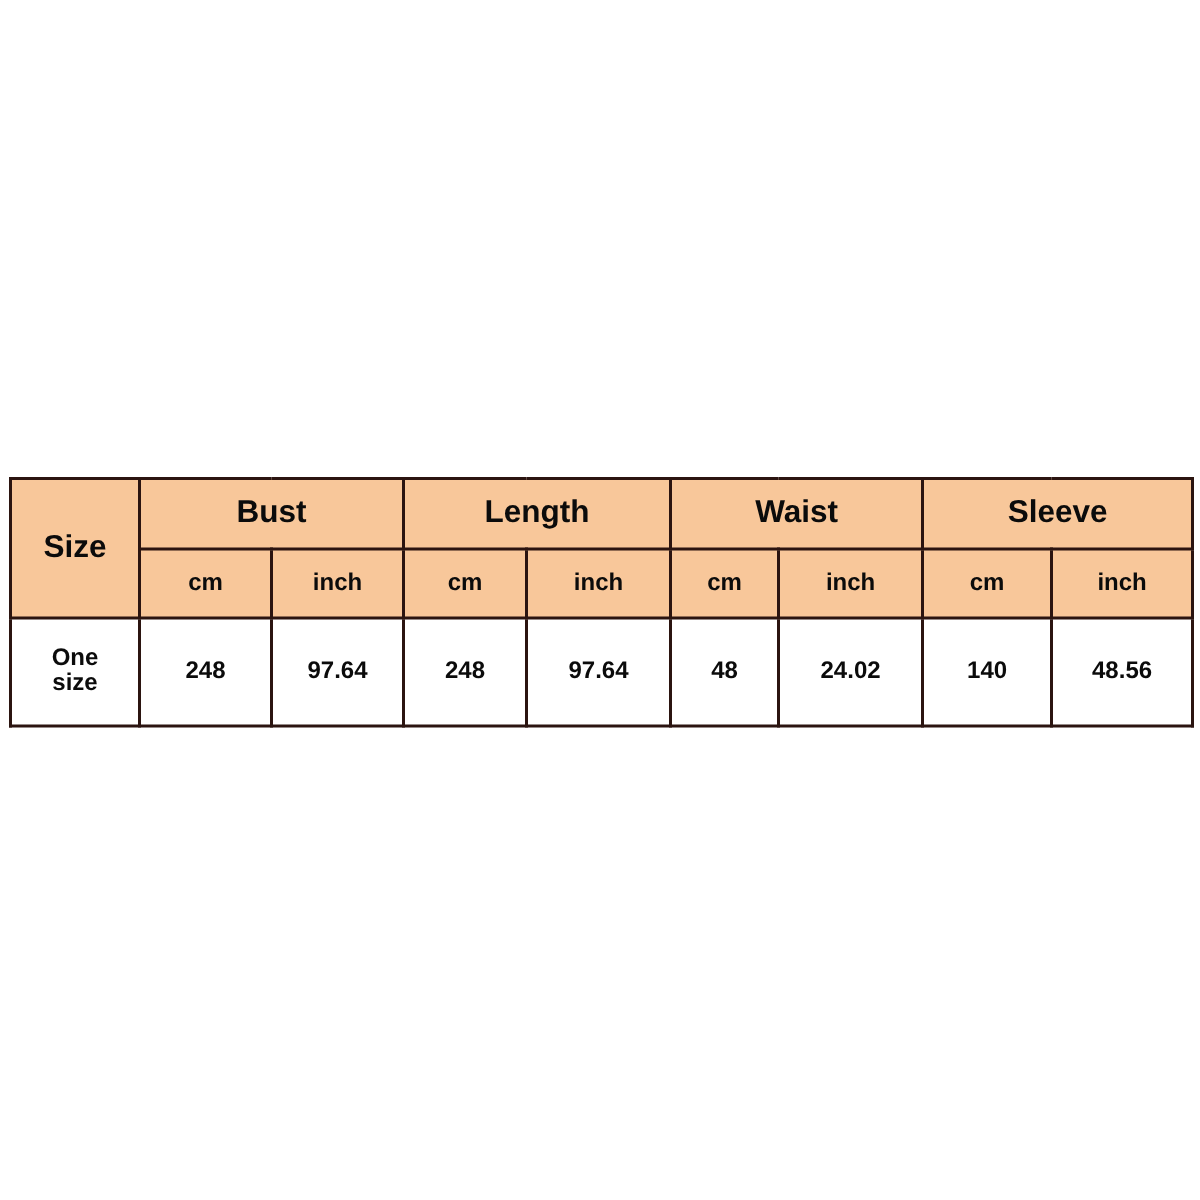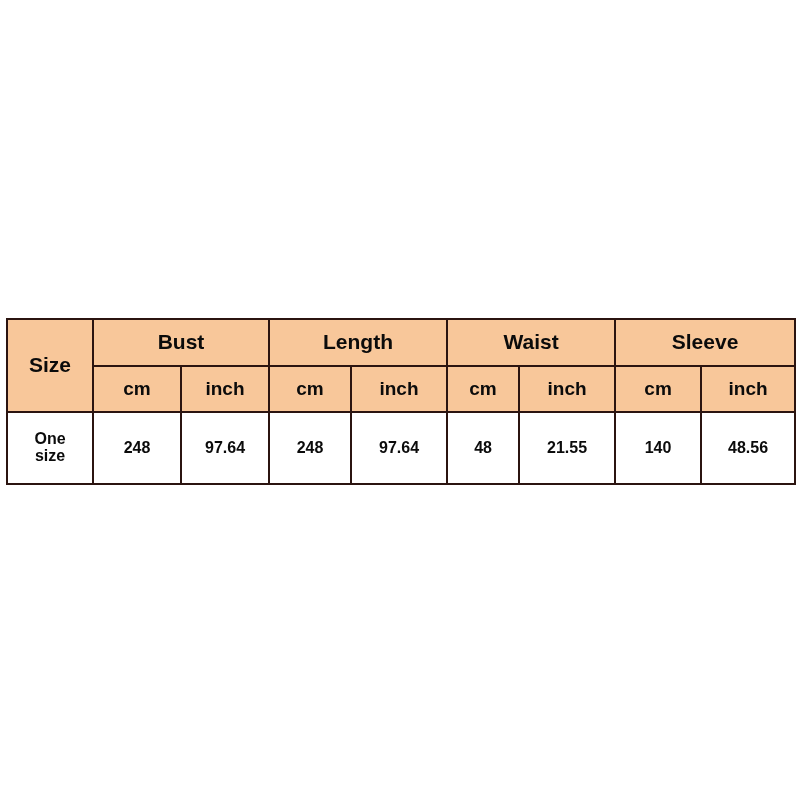--- a/index.html
+++ b/index.html
@@ -55,21 +55,21 @@
 
   
   tr.group-row td {
     height: 45px;
     font-size: 21px;
   }
 
   
   tr.unit-row td {
     height: 44px;
-    font-size: 19px;
+    font-size: 16px;
   }
 
   
   tr.data-row td {
     height: 70px;
     font-size: 16px;
     background: #ffffff;
   }
 
   
@@ -130,21 +130,21 @@
         <tr class="data-row">
           <td class="size-value">
               <span class="line">One</span>
               <span class="line">size</span>
             </td>
           <td>248</td>
           <td>97.64</td>
           <td>248</td>
           <td>97.64</td>
           <td>48</td>
-          <td>21.55</td>
+          <td>24.02</td>
           <td>140</td>
           <td>48.56</td>
         </tr>
       </tbody>
     </table>
   </div>
 
 </div>
 
 </body></html>

